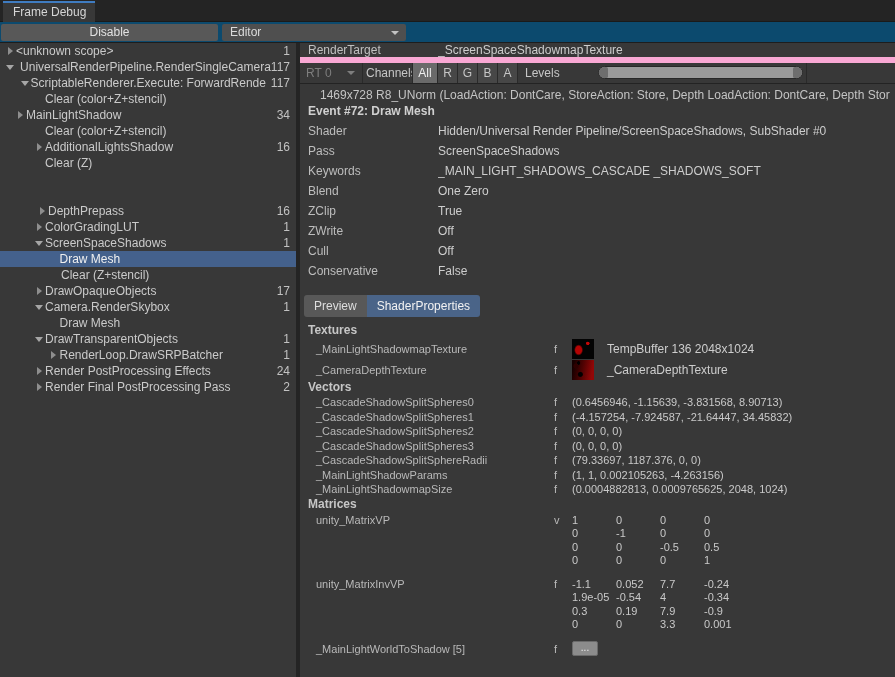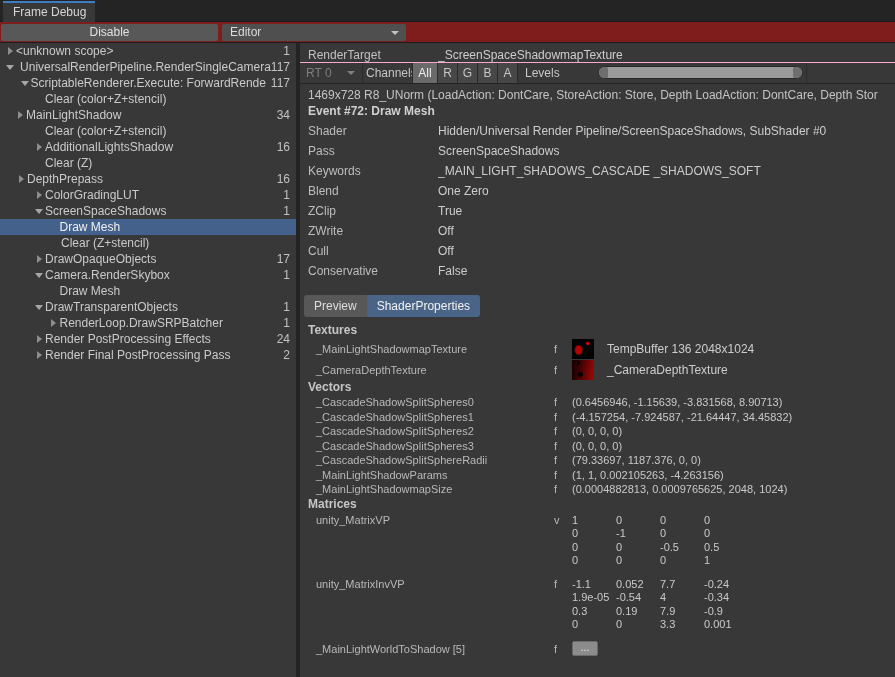--- a/index.html
+++ b/index.html
@@ -3,21 +3,21 @@
 <meta charset="utf-8">
 <style>
   html,body{margin:0;padding:0;background:#383838}
   #app{position:relative;width:895px;height:677px;overflow:hidden;background:#383838;
        font-family:"Liberation Sans",sans-serif;font-size:12px;color:#c8c8c8;cursor:default}
   
   .tabbar{position:absolute;left:0;top:0;width:895px;height:22px;background:#242424;border-bottom:1px solid #1a1a1a;box-sizing:border-box}
   .tab{position:absolute;left:3px;top:1px;width:92px;height:21px;background:#383838;border-top:2px solid var(--tabaccent);
        color:#d6d6d6;line-height:19px;padding-left:10px;box-sizing:border-box}
   
-  .toolbar{position:absolute;left:0;top:22px;width:895px;height:21px;background:#7f1d1d;border-bottom:1px solid #1d1d1d;box-sizing:border-box}
+  .toolbar{position:absolute;left:0;top:22px;width:895px;height:21px;background:#0c4a6e;border-bottom:1px solid #1d1d1d;box-sizing:border-box}
   .btn-disable{position:absolute;left:1px;top:2px;width:217px;height:17px;background:#585858;border-radius:2px;
        color:#e2e2e2;text-align:center;line-height:17px}
   .dd-editor{position:absolute;left:222px;top:2px;width:184px;height:17px;background:#4f4f4f;border-radius:2px;
        color:#dcdcdc;line-height:17px;padding-left:8px;box-sizing:border-box}
   .dd-arrow{position:absolute;right:7px;top:7px;width:0;height:0;border-left:4px solid transparent;border-right:4px solid transparent;border-top:4px solid #c2c2c2}
   .frame-slider{position:absolute;left:410px;top:22px;width:388px;height:20px}
   .fs-track-l{position:absolute;left:0;top:9px;height:2px;background:#9a9a9a}
   .fs-track-r{position:absolute;right:0;top:9px;height:2px;background:#646464}
   .fs-knob{position:absolute;top:4px;width:11px;height:11px;border-radius:50%;background:#aeaeae}
   .frame-field{position:absolute;left:803px;top:24px;width:51px;height:15px;background:#282828;border:1px solid #161616;
@@ -28,38 +28,38 @@
   .tree-row{height:16px;display:flex;align-items:center;white-space:nowrap;color:#cacaca}
   .tree-row.sel{background:var(--sel);color:#f0f0f0}
   .tr-arrow{flex:none;width:12px;height:16px;display:flex;justify-content:center;align-items:center}
   .arr-c{width:0;height:0;border-left:5px solid #8e8e8e;border-top:4px solid transparent;border-bottom:4px solid transparent}
   .arr-e{width:0;height:0;border-top:5px solid #a6a6a6;border-left:4px solid transparent;border-right:4px solid transparent}
   .tr-label{flex:1;overflow:hidden}
   .tr-count{flex:none;padding-right:6px;color:#c2c2c2}
   .vdiv{position:absolute;left:296px;top:43px;width:4px;height:634px;background:#242424}
   
   .details{position:absolute;left:300px;top:43px;width:595px;height:634px;overflow:hidden;background:#383838}
-  .rt-row{height:20px;display:flex;align-items:flex-end;border-bottom:1px solid #f9a8d4;box-sizing:border-box}
+  .rt-row{height:20px;display:flex;align-items:flex-end;border-bottom:6px solid #f9a8d4;box-sizing:border-box}
   .kv-label{flex:none;width:130px;padding-left:8px;color:#c0c0c0}
   .kv-value{flex:1;white-space:nowrap;overflow:hidden;color:#cdcdcd}
   .rt-tb{position:relative;height:21px;border-bottom:1px solid #232323;box-sizing:border-box}
   .rt-dd{position:absolute;left:0;top:0;width:63px;height:20px;color:#7e7e7e;line-height:20px;padding-left:6px;box-sizing:border-box;border-right:1px solid #2a2a2a}
   .rt-dd .dd-arrow{border-top-color:#7e7e7e;top:8px}
   .ch-label{position:absolute;left:66px;top:0;line-height:20px;color:#c6c6c6}
   .ch-group{position:absolute;left:112px;top:0;height:20px;display:flex;border-left:1px solid #2a2a2a}
   .ch-btn{width:19px;text-align:center;line-height:20px;background:#474747;border-right:1px solid #2a2a2a;color:#c6c6c6;box-sizing:content-box}
   .ch-btn.wide{width:24px}
   .ch-btn.active{background:#6a6a6a;color:#efefef}
   .lv-label{position:absolute;left:225px;top:0;line-height:20px;color:#c6c6c6}
   .lv-slider{position:absolute;left:298px;top:3px;width:205px;height:13px;background:#9a9a9a;border-radius:7px;border:1px solid #272727;box-sizing:border-box}
   .lv-cap{position:absolute;top:0;width:9px;height:11px;background:#6e6e6e}
   .lv-cap.l{left:0;border-radius:6px 2px 2px 6px}
   .lv-cap.r{right:0;border-radius:2px 6px 6px 2px}
   .rt-sep{position:absolute;left:506px;top:0;width:1px;height:20px;background:#2a2a2a}
-  .format-line{height:19px;line-height:22px;padding-left:8px;white-space:nowrap;overflow:hidden;color:#c4c4c4}
+  .format-line{height:19px;line-height:22px;padding-left:20px;white-space:nowrap;overflow:hidden;color:#c4c4c4}
   .event-title{height:18px;line-height:17px;padding-left:8px;font-weight:bold;color:#d0d0d0}
   .prop-row{height:20px;display:flex;align-items:center}
   .prop-label{flex:none;width:130px;padding-left:8px;color:#bdbdbd}
   .prop-value{flex:1;white-space:nowrap;overflow:hidden;color:#cdcdcd}
   .tabs{margin:14px 0 0 4px;height:22px;display:flex}
   .tab-btn{height:22px;line-height:22px;padding:0 10px;background:#585858;color:#dedede}
   .tab-btn:first-child{border-radius:3px 0 0 3px}
   .tab-btn:last-child{border-radius:0 3px 3px 0}
   .tab-btn.active{background:var(--acttab);color:#f2f2f2}
   .sec-header{height:15px;line-height:15px;padding-left:8px;font-weight:bold;color:#c6c6c6}
@@ -160,21 +160,21 @@
           <span class="arr-c"></span>
         </span>
         <span class="tr-label">AdditionalLightsShadow</span>
         <span class="tr-count">16</span>
       </div>
       <div class="tree-row" style="padding-left: 33px;">
         <span class="tr-arrow"></span>
         <span class="tr-label">Clear (Z)</span>
         <span class="tr-count"></span>
       </div>
-      <div class="tree-row" style="padding-left: 15px;">
+      <div class="tree-row" style="padding-left: 36px; margin-top: 32px;">
         <span class="tr-arrow">
           <span class="arr-c"></span>
         </span>
         <span class="tr-label">DepthPrepass</span>
         <span class="tr-count">16</span>
       </div>
       <div class="tree-row" style="padding-left: 33px;">
         <span class="tr-arrow">
           <span class="arr-c"></span>
         </span>

